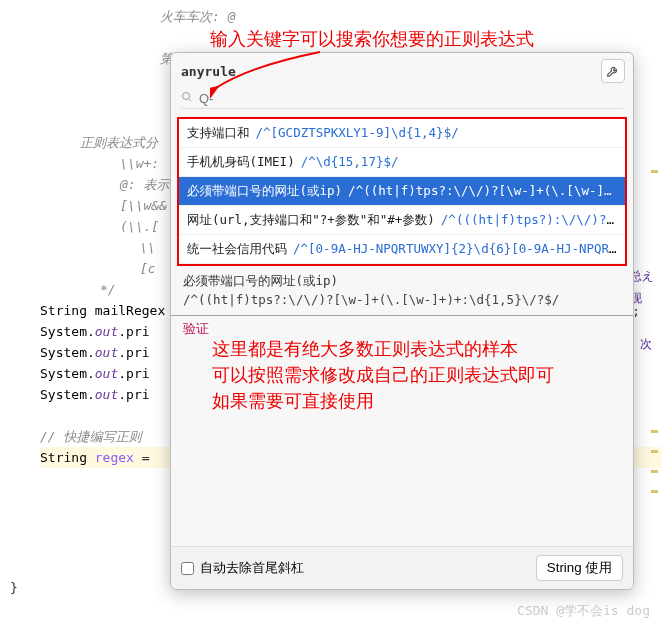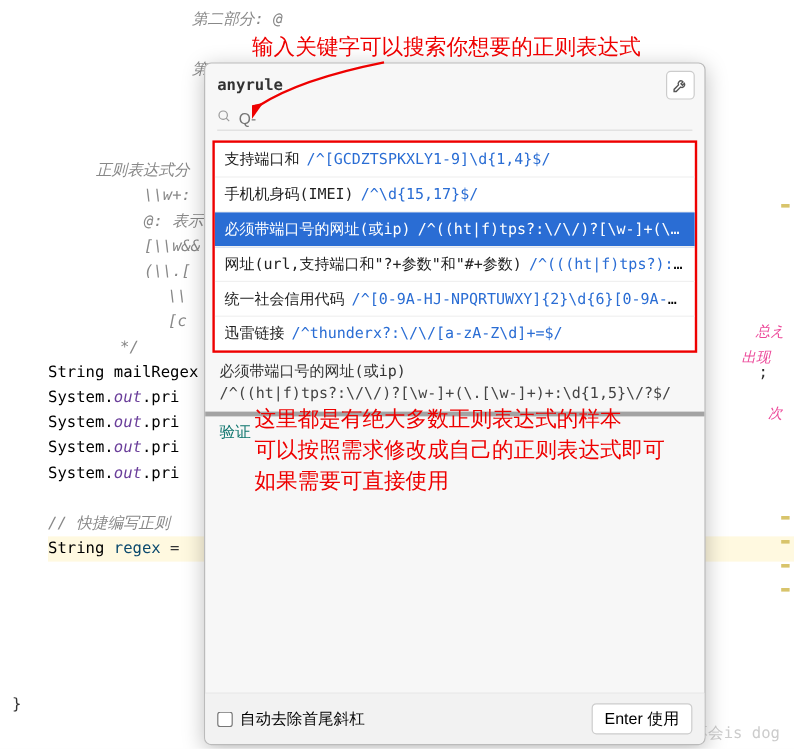--- a/index.html
+++ b/index.html
@@ -25,21 +25,21 @@
     .italic-comment { font-style: italic; color: #888; font-family: "Microsoft YaHei", monospace; }
     .cls { color: #000; }
     .field { font-style: italic; color: #6a3e9a; }
     .code-yellow-bg { background: #fff9e0; display: inline-block; width: 100%; }
     .curly { color: #333; font-family: Consolas, monospace; padding-left: 8px; }
 
     .popup {
       position: absolute;
       left: 170px;
       top: 52px;
-      width: 418px;
+      width: 464px;
       background: #f7f7f7;
       border: 1px solid #bbb;
       box-shadow: 0 4px 18px rgba(0,0,0,0.25);
       border-radius: 6px;
       z-index: 10;
     }
     .popup-header {
       display: flex;
       align-items: center;
       padding: 6px 8px 4px 10px;
@@ -109,22 +109,22 @@
     .below-regex {
       padding: 0 12px 6px 12px;
       color: #444;
       font-family: Consolas, monospace;
       font-size: 12.5px;
       white-space: nowrap;
       overflow: hidden;
     }
     .verify {
       padding: 4px 12px 8px 12px;
-      color: #0f766e;
-      border-top: 4px solid #a3a3a3;
+      color: #be185d;
+      border-top: 1px solid #a3a3a3;
       margin-top: 2px;
     }
     .popup-footer {
       display: flex;
       align-items: center;
       padding: 8px 10px;
       border-top: 1px solid #ddd;
       background: #f2f2f2;
       border-radius: 0 0 6px 6px;
     }
@@ -159,57 +159,56 @@
     }
     .watermark {
       position: absolute;
       right: 12px;
       bottom: 4px;
       color: #ccc;
       font-size: 13px;
     }
     .side-text {
       position: absolute;
-      color: #ec4899;
+      color: #4c1d95;
       font-size: 12px;
-      font-style: italic;
     }
     .scroll-track {
       position: absolute;
       right: 4px; top: 110px;
       width: 7px;
       height: 420px;
     }
     .scroll-tick { width: 7px; height: 3px; background: #d8c46b; position: absolute; }
   </style>
 </head>
 <body>
 
 <div class="code-bg">
-  <div class="code-line italic-comment" style="padding-left:120px">第二部分: @</div>
+  <div class="code-line italic-comment" style="padding-left:120px">火车车次: @</div>
   <div class="code-line" style="height:21px"></div>
   <div class="code-line italic-comment" style="padding-left:120px">第</div>
   <div class="code-line italic-comment">                                                                                 现2</div>
   <div class="code-line" style="height:42px"></div>
   <div class="code-line italic-comment" style="padding-left:40px">正则表达式分</div>
   <div class="code-line italic-comment" style="padding-left:80px">\\w+:</div>
   <div class="code-line italic-comment" style="padding-left:80px">@: 表示</div>
   <div class="code-line italic-comment" style="padding-left:80px">[\\w&amp;&amp;</div>
   <div class="code-line italic-comment" style="padding-left:80px">(\\.[</div>
   <div class="code-line italic-comment" style="padding-left:100px">\\</div>
   <div class="code-line italic-comment" style="padding-left:100px">[c</div>
   <div class="code-line italic-comment" style="padding-left:60px">*/</div>
   <div class="code-line"><span class="cls">String mailRegex</span><span style="float:right;padding-right:22px">;</span></div>
   <div class="code-line"><span class="cls">System.</span><span class="field">out</span><span class="cls">.pri</span></div>
   <div class="code-line"><span class="cls">System.</span><span class="field">out</span><span class="cls">.pri</span></div>
   <div class="code-line"><span class="cls">System.</span><span class="field">out</span><span class="cls">.pri</span></div>
   <div class="code-line"><span class="cls">System.</span><span class="field">out</span><span class="cls">.pri</span></div>
   <div class="code-line" style="height:21px"></div>
   <div class="code-line italic-comment" style="color:#888">// 快捷编写正则</div>
-  <div class="code-line code-yellow-bg"><span class="cls">String </span><span style="color:#0c4a6e">regex</span><span> = </span></div>
+  <div class="code-line code-yellow-bg"><span class="cls">String </span><span style="color:#8b5cf6">regex</span><span> = </span></div>
 </div>
 <div class="curly" style="position:absolute;left:2px;top:580px">}</div>
 
 <div class="side-text" style="right:8px;top:268px">总え</div>
 <div class="side-text" style="right:20px;top:290px">出现</div>
 <div class="side-text" style="right:10px;top:336px">次</div>
 
 <div class="scroll-track">
   <div class="scroll-tick" style="top:60px"></div>
   <div class="scroll-tick" style="top:320px"></div>
@@ -247,33 +246,30 @@
     </div>
     <div class="result-row selected">
       <span class="label">必须带端口号的网址(或ip)</span><span class="regex">/^((ht|f)tps?:\/\/)?[\w-]+(\.[\w-]+)+:\d{1,5}\/?$/</span>
     </div>
     <div class="result-row">
       <span class="label">网址(url,支持端口和"?+参数"和"#+参数)</span><span class="regex">/^(((ht|f)tps?):\/\/)?[\w-]+(\.[\w-]+</span>
     </div>
     <div class="result-row">
       <span class="label">统一社会信用代码</span><span class="regex">/^[0-9A-HJ-NPQRTUWXY]{2}\d{6}[0-9A-HJ-NPQRTUWX</span>
     </div>
-    <div class="result-row" style="border-bottom:none">
-      <span class="label">迅雷链接</span><span class="regex">/^thunderx?:\/\/[a-zA-Z\d]+=$/</span>
-    </div>
   </div>
   <div class="below-results">必须带端口号的网址(或ip)</div>
   <div class="below-regex">/^((ht|f)tps?:\/\/)?[\w-]+(\.[\w-]+)+:\d{1,5}\/?$/</div>
   <div class="verify">验证</div>
   <div style="height:200px"></div>
   <div class="popup-footer">
     <input type="checkbox" class="chk" style="">
     <span>自动去除首尾斜杠</span>
     <span class="spacer"></span>
-    <button class="enter-btn">Enter 使用</button>
+    <button class="enter-btn">String 使用</button>
   </div>
 </div>
 
 <div class="annotation anno-top">输入关键字可以搜索你想要的正则表达式</div>
 <div class="annotation anno-mid">
   <div>这里都是有绝大多数正则表达式的样本</div>
   <div>可以按照需求修改成自己的正则表达式即可</div>
   <div>如果需要可直接使用</div>
 </div>
 

